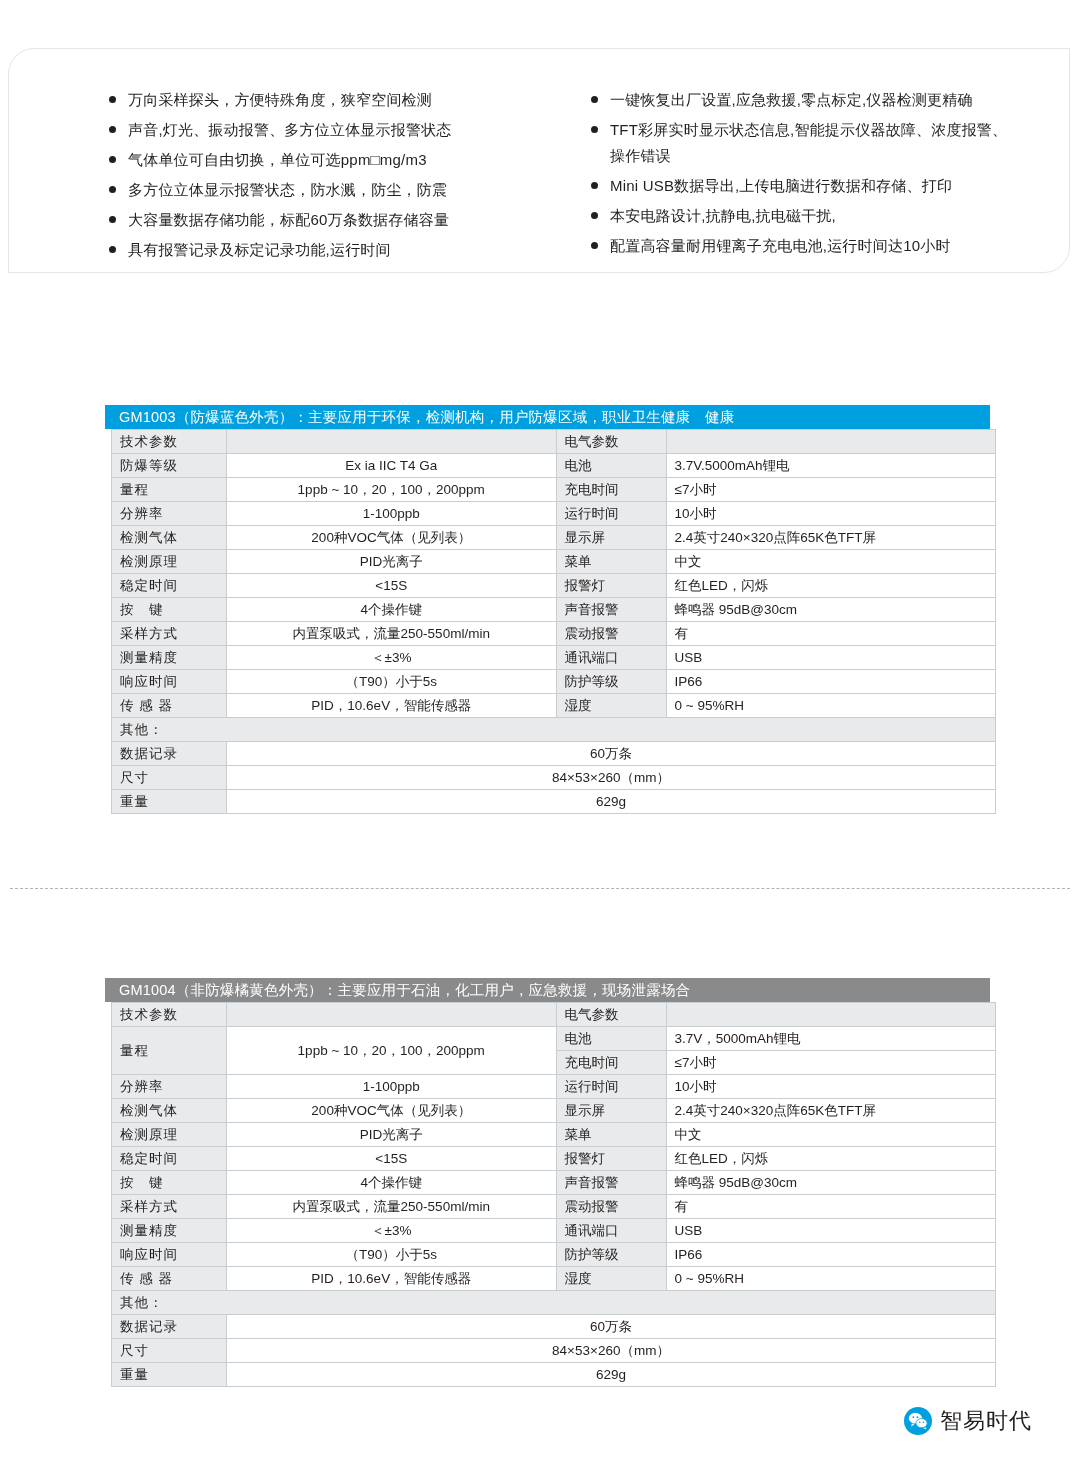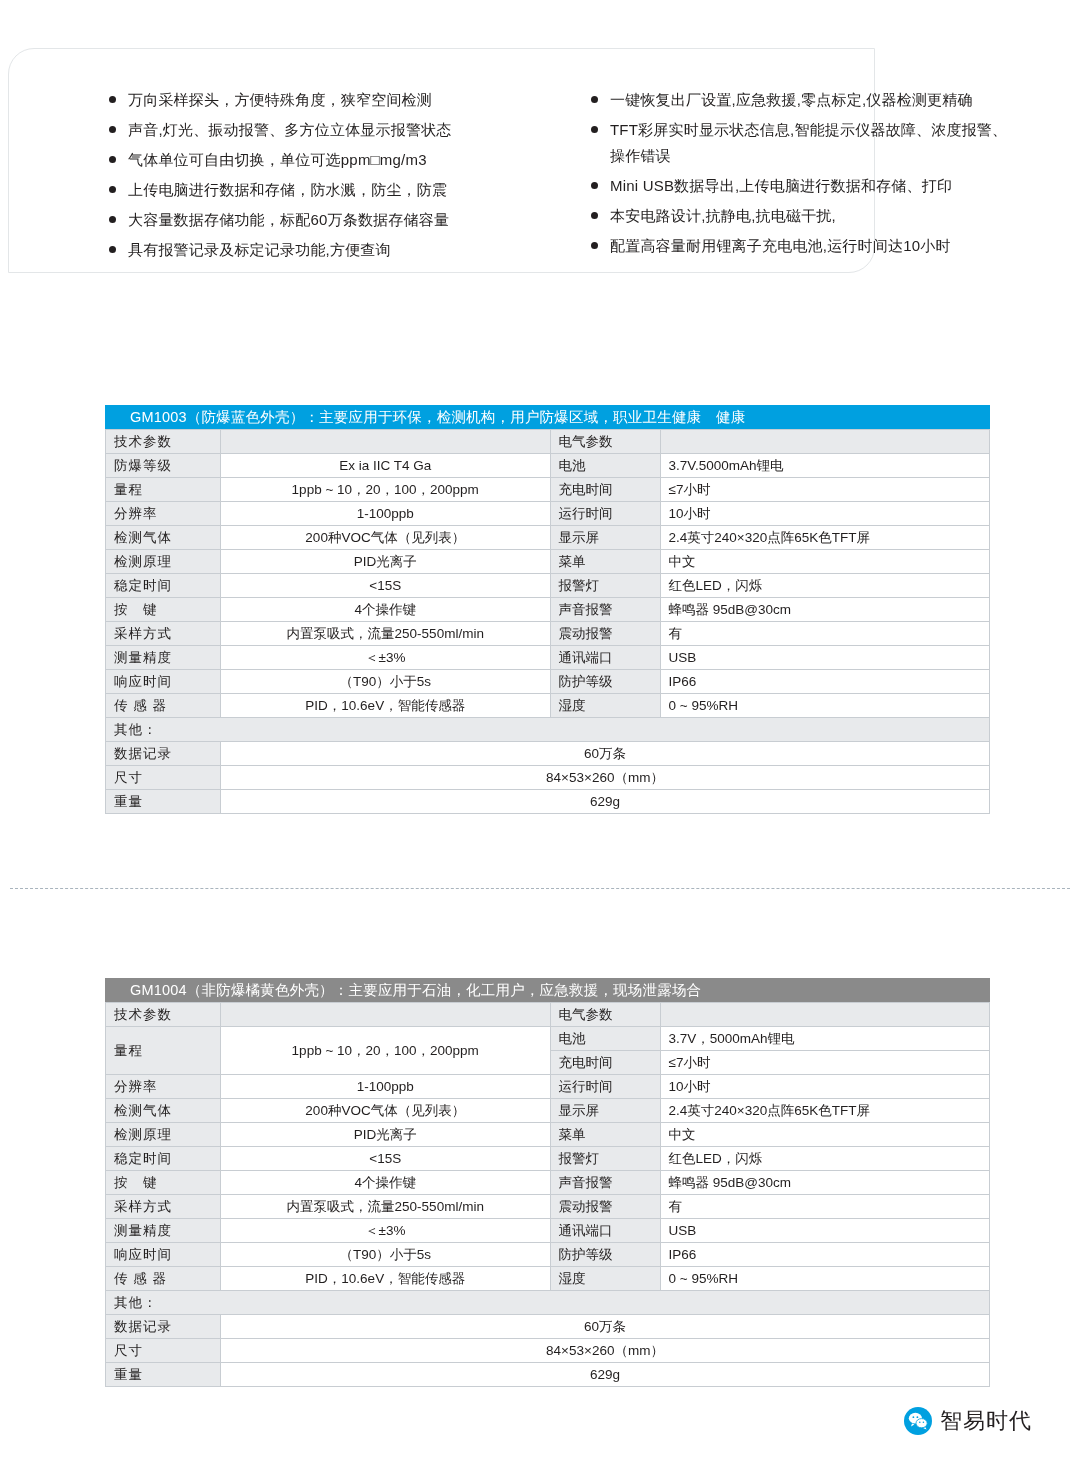--- a/index.html
+++ b/index.html
@@ -14,21 +14,21 @@
     color: #221f1f;
     position: relative;
     overflow: hidden;
   }
 
   
   .features-card {
     position: absolute;
     left: 8px;
     top: 48px;
-    width: 867px;
+    width: 1062px;
     height: 225px;
     background: #ffffff;
     border: 1px solid #e3e6e8;
     border-top-left-radius: 26px;
     border-bottom-right-radius: 26px;
     box-sizing: border-box;
   }
   .features-cols {
     position: absolute;
     left: 100px;
@@ -63,34 +63,35 @@
     position: absolute;
     left: 105px;
     width: 885px;
   }
   #spec-block-1 { top: 405px; }
   #spec-block-2 { top: 978px; }
 
   .spec-title {
     height: 24px;
     line-height: 24px;
-    padding-left: 25px;
+    padding-left: 14px;
     font-size: 14.5px;
     color: #ffffff;
     box-sizing: border-box;
     letter-spacing: 0.2px;
   }
   .title-blue { background: #00a0e0; }
   .title-gray { background: #8a8a8a; }
 
   table.spec {
     width: 100%;
     border-collapse: collapse;
     table-layout: fixed;
     font-size: 13.5px;
+    margin-left: 6px;
   }
   table.spec td {
     border: 1px solid #c8cdd2;
     height: 24px;
     padding: 0 8px;
     box-sizing: border-box;
     white-space: nowrap;
     overflow: hidden;
   }
   .hdr {
@@ -172,29 +173,29 @@
       <div class="feature-item">
         <span class="bullet"></span>
         <span>声音,灯光、振动报警、多方位立体显示报警状态</span>
       </div>
       <div class="feature-item">
         <span class="bullet"></span>
         <span>气体单位可自由切换，单位可选ppm□mg/m3</span>
       </div>
       <div class="feature-item">
         <span class="bullet"></span>
-        <span>上传电脑进行数据和存储，防水溅，防尘，防震</span>
+        <span>多方位立体显示报警状态，防水溅，防尘，防震</span>
       </div>
       <div class="feature-item">
         <span class="bullet"></span>
         <span>大容量数据存储功能，标配60万条数据存储容量</span>
       </div>
       <div class="feature-item">
         <span class="bullet"></span>
-        <span>具有报警记录及标定记录功能,方便查询</span>
+        <span>具有报警记录及标定记录功能,运行时间</span>
       </div>
     </div>
 
     <div class="feature-col">
       <div class="feature-item">
         <span class="bullet"></span>
         <span>一键恢复出厂设置,应急救援,零点标定,仪器检测更精确</span>
       </div>
       <div class="feature-item">
         <span class="bullet"></span>

